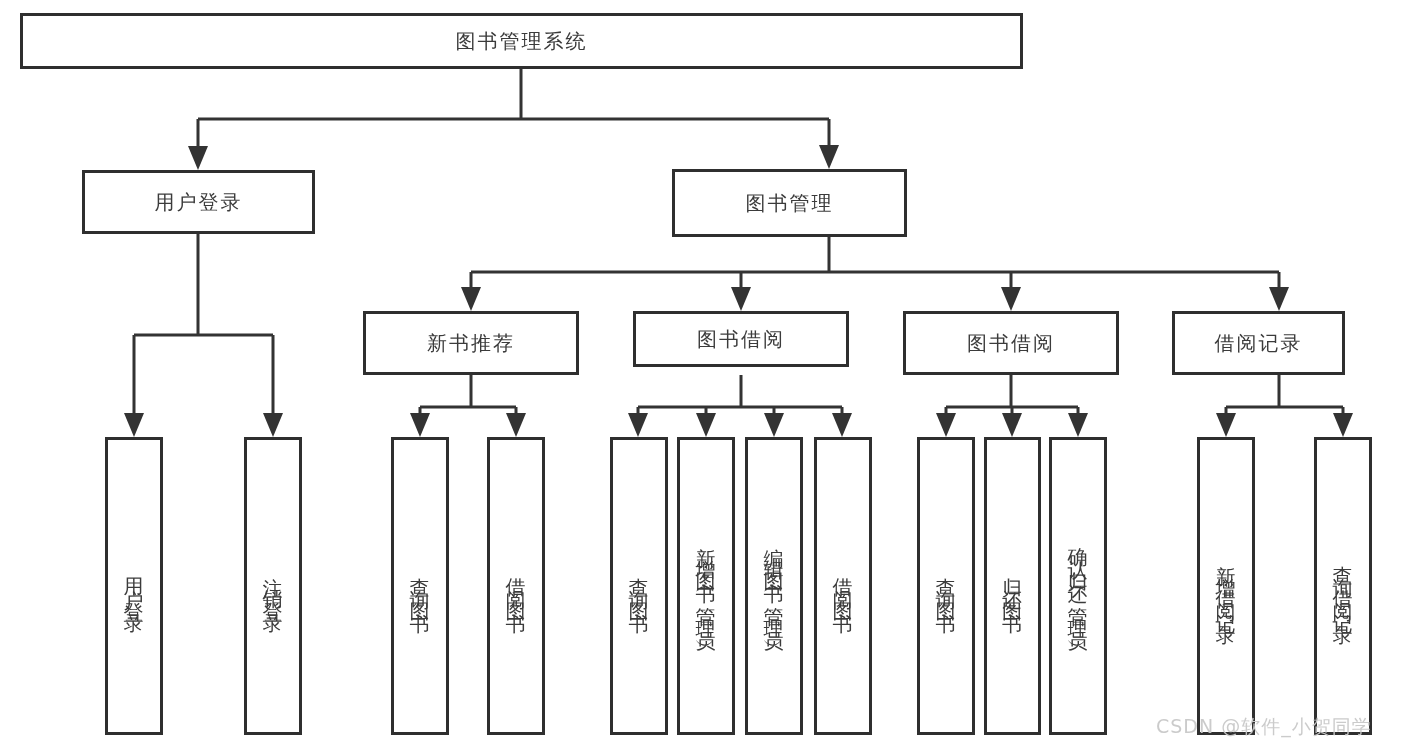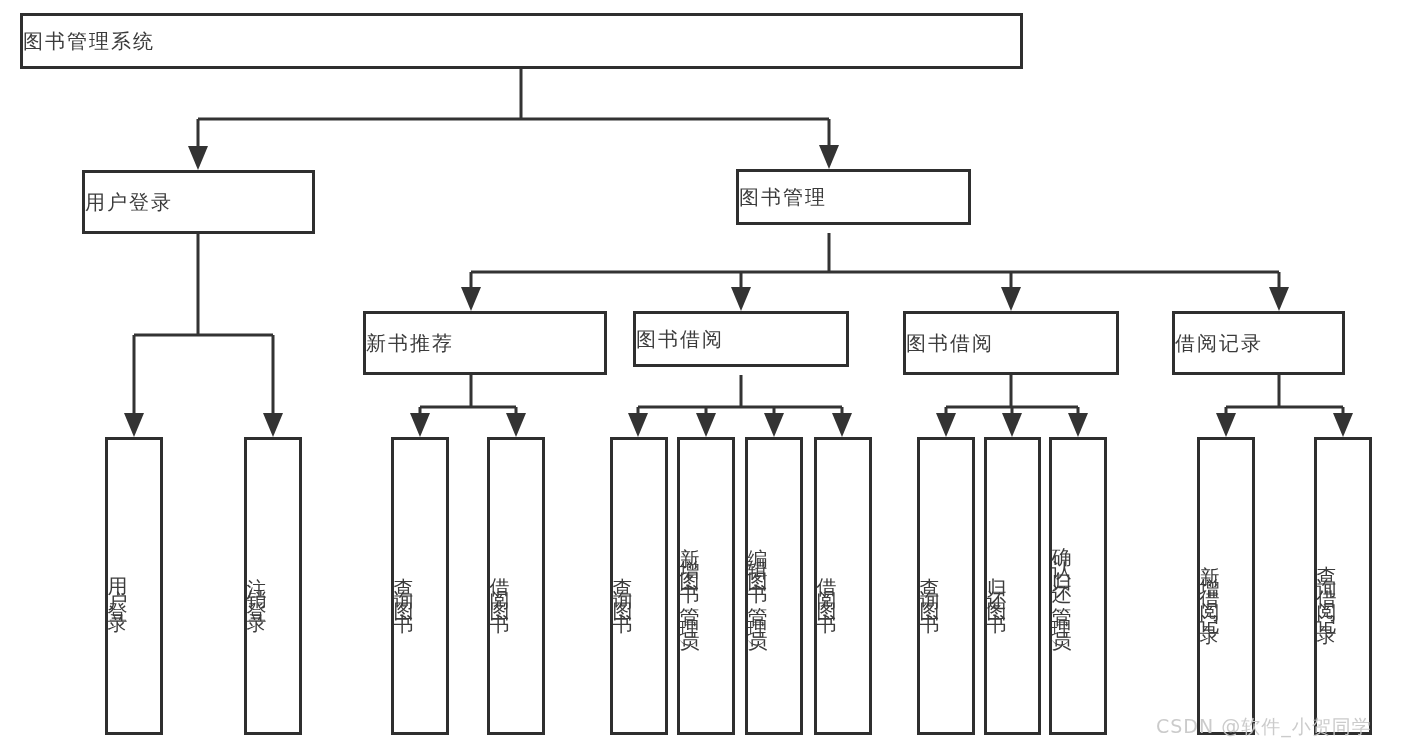--- a/index.html
+++ b/index.html
@@ -11,21 +11,21 @@
     position:relative; width:1405px; height:747px; overflow:hidden;
     background:var(--background);
     font-family:"DejaVu Sans","Liberation Sans",sans-serif;
   }
   .wires{position:absolute; left:0; top:0; z-index:0;}
   .wires path{stroke:var(--line); stroke-width:3; fill:none;}
   .wires polygon{fill:var(--line); stroke:none;}
   .node{
     position:absolute; box-sizing:border-box; z-index:1;
     background:#fff; border:3px solid var(--box-border);
-    display:flex; align-items:center; 
+    display:flex; align-items:center; justify-content:center;
     color:var(--text); font-size:20px; letter-spacing:2px; line-height:1;
     white-space:nowrap;
   }
   .node.vert span{
     writing-mode:vertical-rl; text-orientation:mixed;
     letter-spacing:12px; line-height:1; white-space:nowrap;
   }
   .watermark{
     position:absolute; left:1156px; top:714px; z-index:2;
     color:var(--watermark); font-size:19px; letter-spacing:1px;
@@ -73,25 +73,25 @@
     <polygon points="1343,437 1333,413 1353,413"></polygon>
   </svg>
 
   <div class="node" style="left:20px;top:13px;width:1003px;height:56px">
     <span>图书管理系统</span>
   </div>
 
   <div class="node" style="left:82px;top:170px;width:233px;height:64px">
     <span>用户登录</span>
   </div>
-  <div class="node" style="left:736px;top:169px;width:235px;height:56px">
+  <div class="node" style="left:672px;top:169px;width:235px;height:68px">
     <span>图书管理</span>
   </div>
 
-  <div class="node" style="left:363px;top:311px;width:244px;height:64px">
+  <div class="node" style="left:363px;top:311px;width:216px;height:64px">
     <span>新书推荐</span>
   </div>
   <div class="node" style="left:633px;top:311px;width:216px;height:56px">
     <span>图书借阅</span>
   </div>
   <div class="node" style="left:903px;top:311px;width:216px;height:64px">
     <span>图书借阅</span>
   </div>
   <div class="node" style="left:1172px;top:311px;width:173px;height:64px">
     <span>借阅记录</span>

